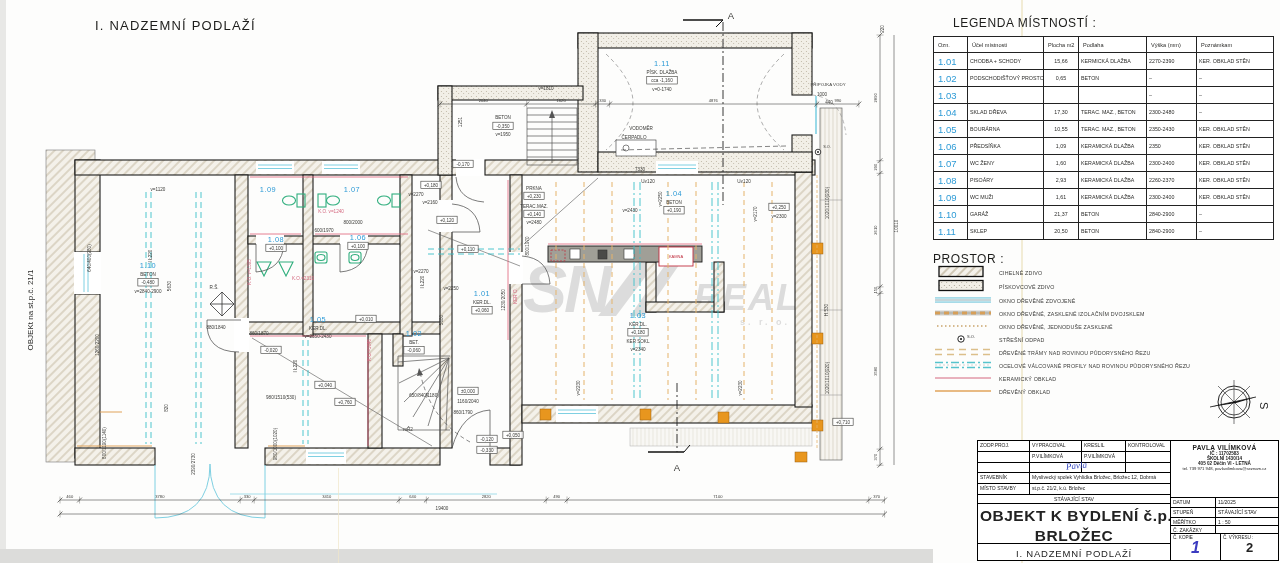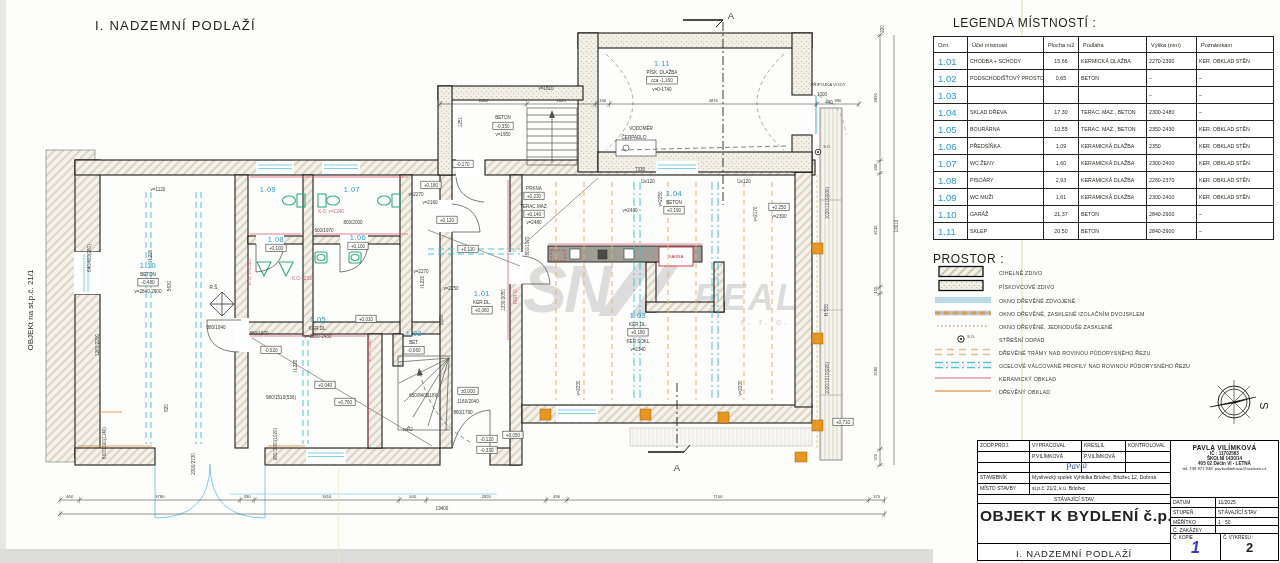--- a/index.html
+++ b/index.html
@@ -776,20 +776,21 @@
   <div class="tb br bb" style="left:104px;top:22px;width:44px;height:10px;"></div>
   <div class="tb br bb" style="left:148px;top:22px;width:45px;height:10px;"></div>
   <div class="sig">Pavla</div>
   <div class="tb br bb" style="left:0;top:32px;width:52px;height:11px;">STAVEBNÍK</div>
   <div class="tb br bb" style="left:52px;top:32px;width:141px;height:11px;">Myslivecký spolek Vyhlídka Brložec, Brložec 12, Dobrná</div>
   <div class="tb br bb" style="left:0;top:43px;width:52px;height:11px;">MÍSTO STAVBY</div>
   <div class="tb br bb" style="left:52px;top:43px;width:141px;height:11px;">st.p.č. 21/2, k.ú. Brložec</div>
   <div class="tb br bb ctr" style="left:0;top:54px;width:193px;height:9px;font-size:5.2px;">STÁVAJÍCÍ STAV</div>
   <div class="tb br bb" style="left:0;top:63px;width:193px;height:40px;">
     <div class="big-title">OBJEKT K BYDLENÍ č.p. 12</div>
+    <div class="big-title">BRLOŽEC</div>
   </div>
   <div class="tb br" style="left:0;top:103px;width:193px;height:16px;">
     <div class="sub-title">I. NADZEMNÍ PODLAŽÍ</div>
   </div>
 
   <div class="tb bb ctr" style="left:193px;top:0;width:107px;height:57px;white-space:normal;padding-top:3px;">
     <div class="arch-name">PAVLA VILÍMKOVÁ</div>
     <div class="arch-line">IČ : 11702583</div>
     <div class="arch-line">ŠKOLNÍ 1430/14</div>
     <div class="arch-line">405 02 Děčín VI - LETNÁ</div>

